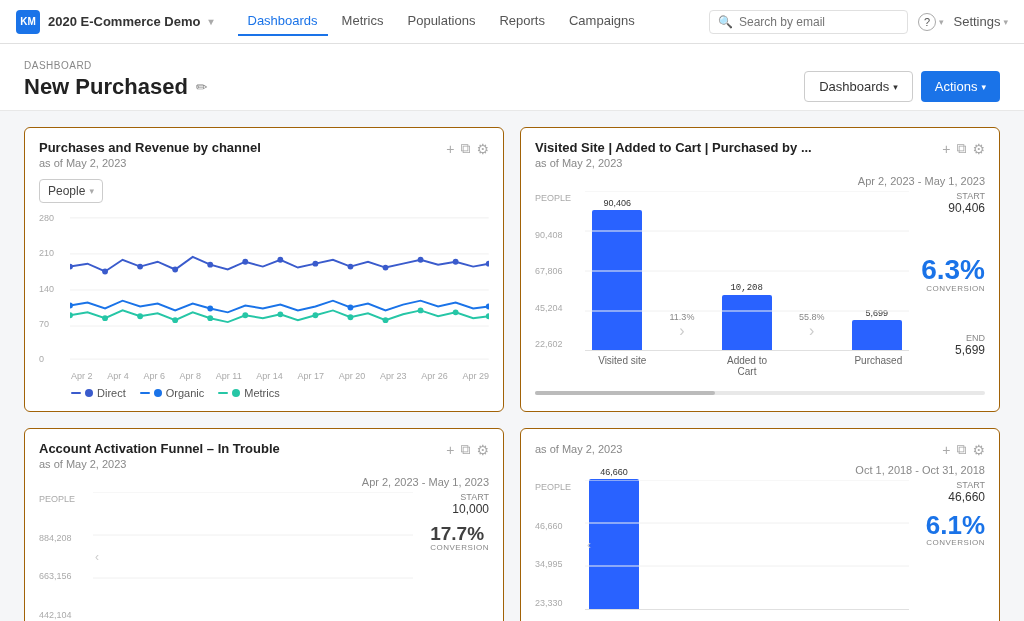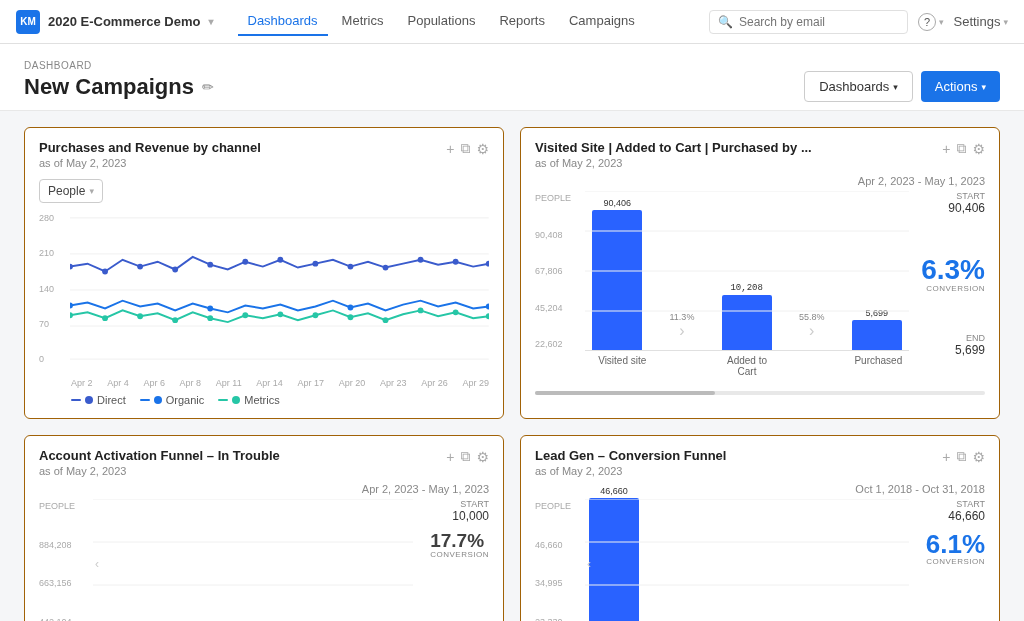--- a/index.html
+++ b/index.html
@@ -92,21 +92,21 @@
       <span>Settings</span>
       <span style="font-size:9px;color:#aaa;">▾</span>
     </button>
   </div>
 </nav>
 
 <div class="page-header">
   <div class="label">DASHBOARD</div>
   <div class="page-header-row">
     <div class="page-title-group">
-      <span class="page-title">New Campaigns</span>
+      <span class="page-title">New Purchased</span>
       <span class="edit-icon">✏</span>
     </div>
     <div class="header-actions">
       <button class="btn-dashboards">
         <span>Dashboards</span>
         <span style="font-size:9px;">▾</span>
       </button>
       <button class="btn-actions">
         <span>Actions</span>
         <span style="font-size:9px;">▾</span>
@@ -128,21 +128,21 @@
         <span class="card-action-icon">⧉</span>
         <span class="card-action-icon">⚙</span>
       </div>
     </div>
     <div class="card-body">
       <div class="dropdown-people">
         <span>People</span>
         <span style="font-size:9px;color:#aaa;">▾</span>
       </div>
       
-      <div style="display:flex; margin-bottom:16px;">
+      <div style="display:flex; margin-bottom:9px;">
         <div style="display:flex;flex-direction:column;justify-content:space-between;padding:2px 4px 2px 0;width:32px;">
           <span style="font-size:9px;color:#aaa;">280</span>
           <span style="font-size:9px;color:#aaa;">210</span>
           <span style="font-size:9px;color:#aaa;">140</span>
           <span style="font-size:9px;color:#aaa;">70</span>
           <span style="font-size:9px;color:#aaa;">0</span>
         </div>
         <svg width="430" height="155" viewBox="0 0 430 155">
 
           <line x1="0" y1="5" x2="430" y2="5" stroke="#f0f0f0" stroke-width="1"></line>
@@ -363,21 +363,20 @@
           <div style="font-size:19px;font-weight:700;color:#404040;text-align:left;line-height:1;">17.7%</div>
           <div style="font-size:8px;color:#888;text-transform:uppercase;letter-spacing:0.5px;text-align:right;">CONVERSION</div>
         </div>
       </div>
     </div>
   </div>
 
   <div class="card partial">
     <div class="card-header">
       <div>
-        <div class="card-title">Lead Gen – Conversion Funnel</div>
         <div class="card-subtitle">as of May 2, 2023</div>
       </div>
       <div class="card-actions">
         <span class="card-action-icon">+</span>
         <span class="card-action-icon">⧉</span>
         <span class="card-action-icon">⚙</span>
       </div>
     </div>
     <div style="text-align:right;font-size:11px;color:#888;padding:0 14px 4px;">Oct 1, 2018 - Oct 31, 2018</div>
     <div style="display:flex;padding:0 14px 10px;gap:6px;">

